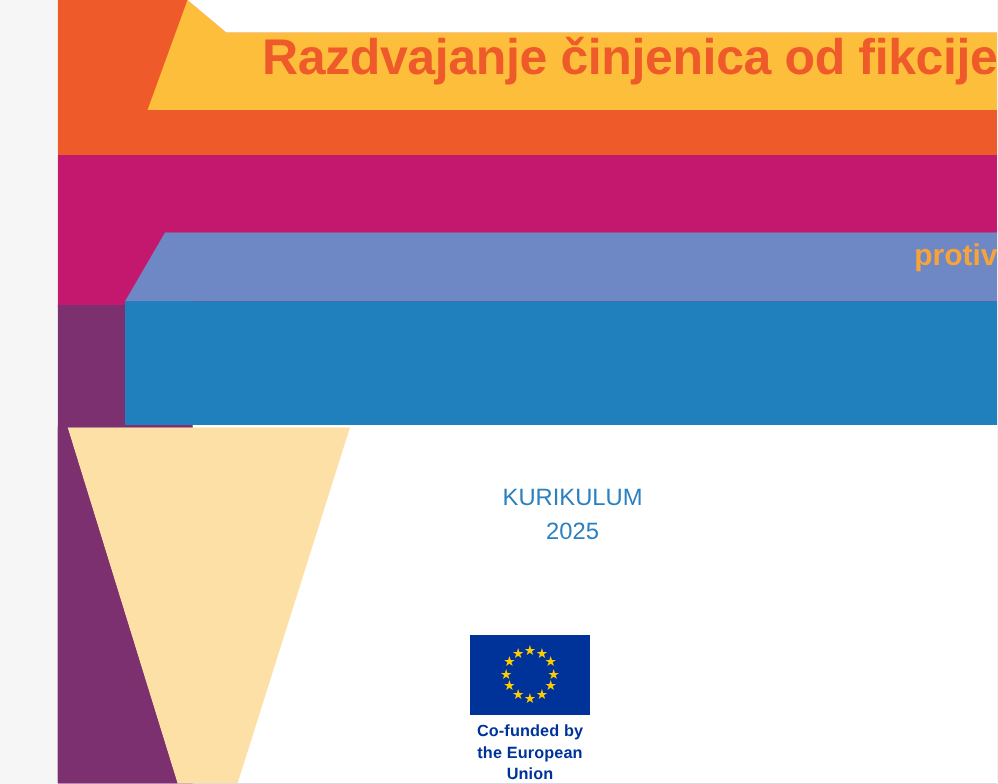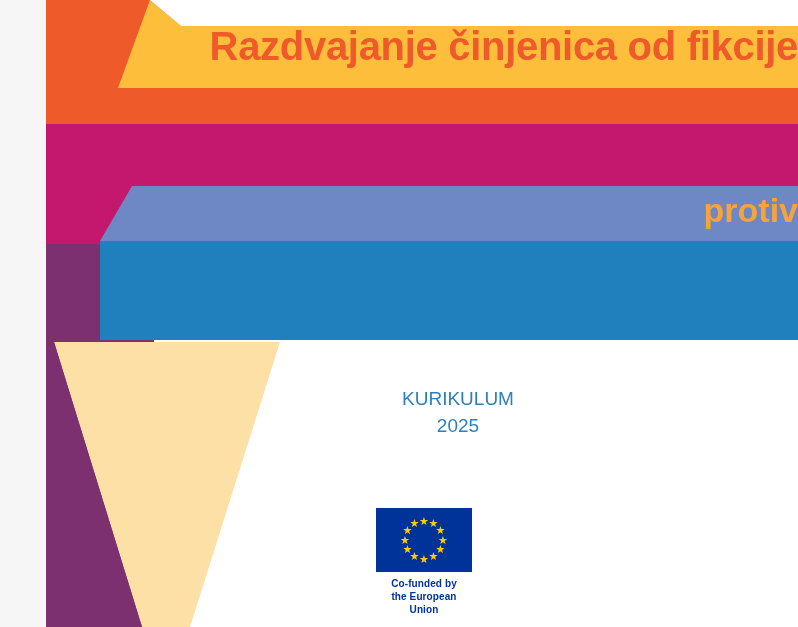--- a/index.html
+++ b/index.html
@@ -49,21 +49,21 @@
     color: #ef5a2b;
     letter-spacing: -0.3px;
   }
   #sub-1 {
     top: 136px;
     font-size: 34px;
     color: #ffffff;
   }
   #sub-2 {
     top: 193px;
-    font-size: 34px;
+    font-size: 24px;
     color: #f6a33a;
   }
   #sub-3 {
     top: 249px;
     font-size: 34px;
     color: #ffffff;
     letter-spacing: -0.6px;
   }
   .meta {
     position: absolute;
@@ -97,21 +97,21 @@
     position: absolute;
     color: #FFCC00;
     font-size: 11px;
     line-height: 11px;
     width: 11px;
     height: 11px;
     text-align: center;
   }
   #eu-caption {
     margin-top: 5px;
-    font-size: 10px;
+    font-size: 13px;
     font-weight: bold;
     color: #003399;
     line-height: 1.3;
     letter-spacing: 0.1px;
     text-align: center;
   }
 </style>
 </head>
 <body>
 

